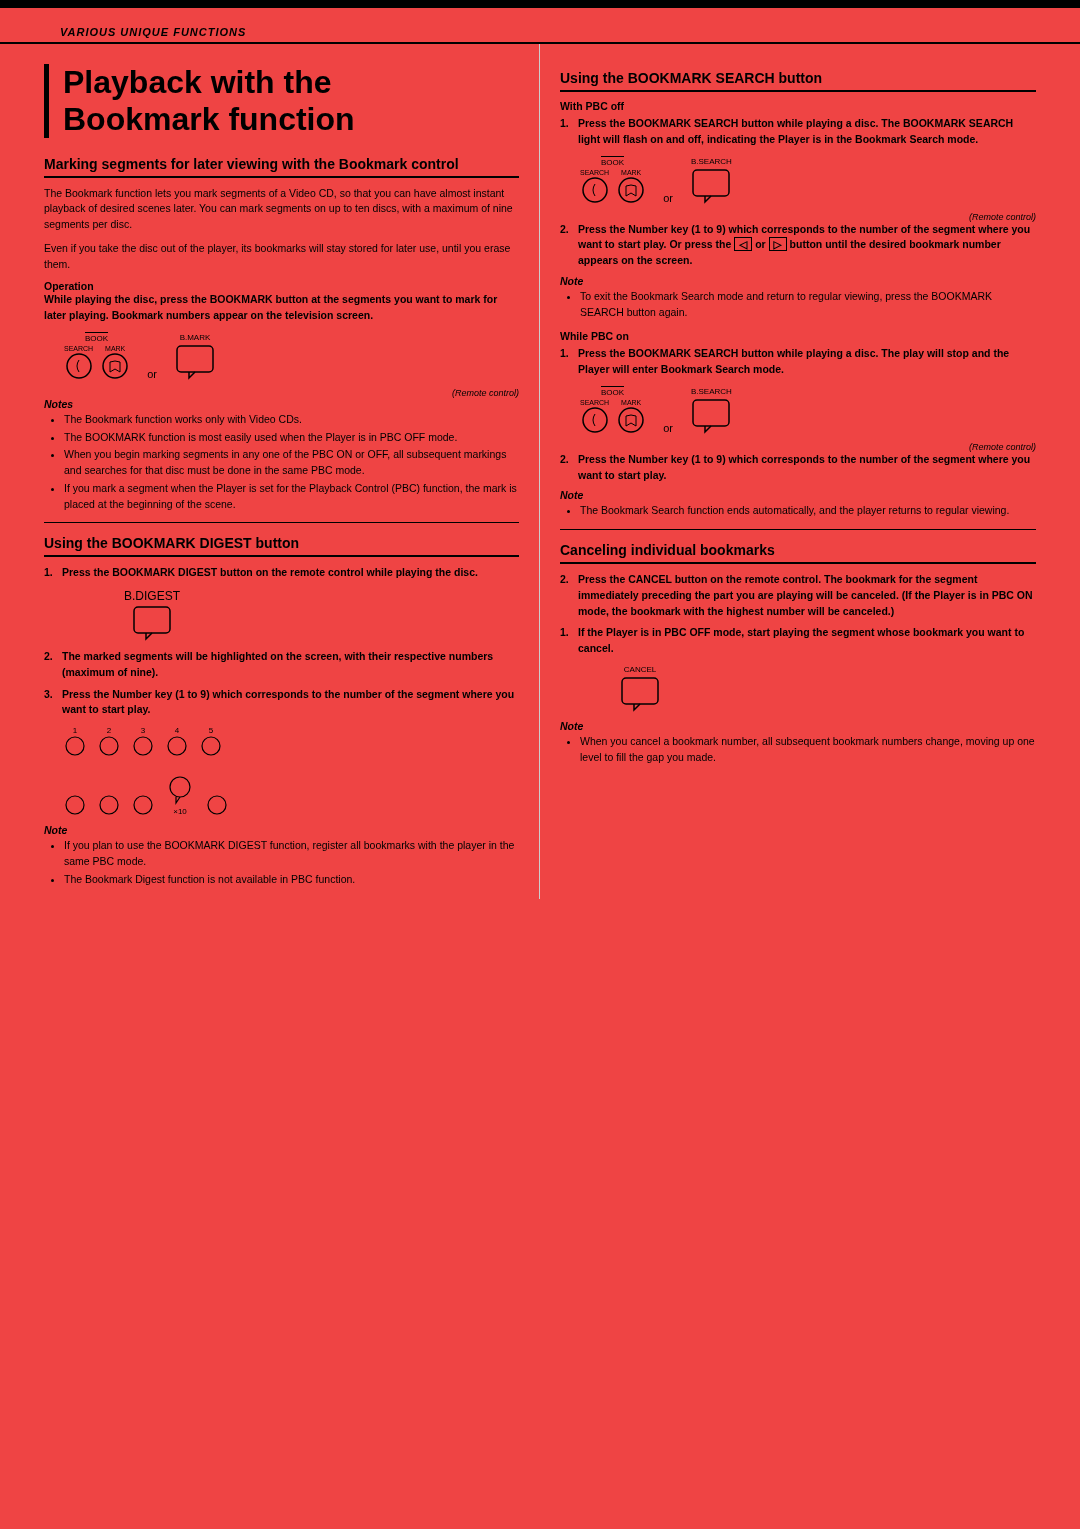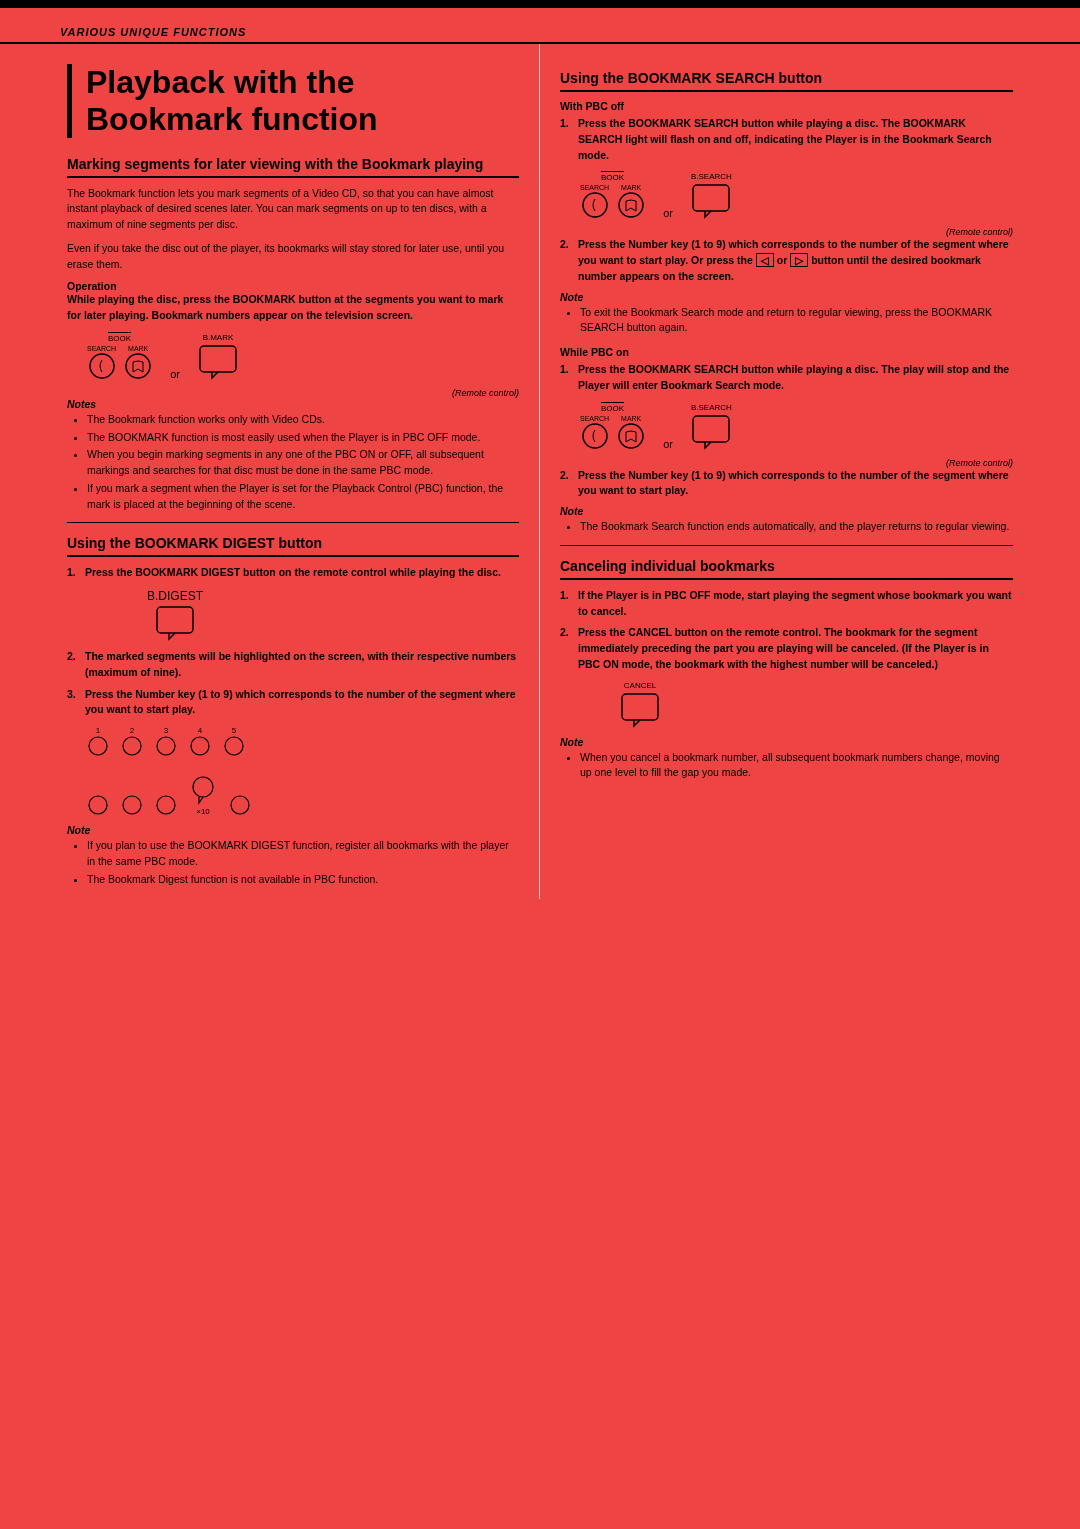--- a/index.html
+++ b/index.html
@@ -30,21 +30,21 @@
     }
     .section-title {
       font-size: 11px;
       font-style: italic;
       font-weight: bold;
       letter-spacing: 1px;
       text-transform: uppercase;
     }
     .main-content {
       display: flex;
-      padding: 0 47px;
+      padding: 0 24px;
     }
     .left-col {
       width: 50%;
       padding: 10px 20px 10px 20px;
       border-right: 1px solid #ccc;
     }
     .right-col {
       width: 50%;
       padding: 10px 20px 10px 20px;
     }
@@ -178,21 +178,21 @@
   <div class="main-content">
 
     <div class="left-col">
 
       <div class="page-title">
         <span>Playback with the</span><br>
         <span>Bookmark function</span>
       </div>
 
       <div>
-        <div class="subsection-title">Marking segments for later viewing with the Bookmark playing</div>
+        <div class="subsection-title">Marking segments for later viewing with the Bookmark control</div>
         <p class="body-text">The Bookmark function lets you mark segments of a Video CD, so that you can have almost instant playback of desired scenes later.  You can mark segments on up to ten discs, with a maximum of nine segments per disc.</p>
         <p class="body-text">Even if you take the disc out of the player, its bookmarks will stay stored for later use, until you erase them.</p>
 
         <p class="label-bold">Operation</p>
         <p class="body-text">
           <strong>While playing the disc, press the BOOKMARK button at the segments you want to mark for later playing. Bookmark numbers appear on the television screen.</strong>
         </p>
 
         <div class="diagram-area">
           <div class="btn-group">
@@ -440,25 +440,25 @@
           <li>The Bookmark Search function ends automatically, and the player returns to regular viewing.</li>
         </ul>
       </div>
 
       <hr class="separator-line">
 
       <div>
         <div class="subsection-title">Canceling individual bookmarks</div>
 
         <ol class="numbered-steps">
+          <li data-num="2">
+            <strong>Press the CANCEL button on the remote control. The bookmark for the segment immediately preceding the part you are playing will be canceled. (If the Player is in PBC ON mode, the bookmark with the highest number will be canceled.)</strong>
+          </li>
           <li data-num="1">
             <strong>If the Player is in PBC OFF mode, start playing the segment whose bookmark you want to cancel.</strong>
-          </li>
-          <li data-num="2">
-            <strong>Press the CANCEL button on the remote control. The bookmark for the segment immediately preceding the part you are playing will be canceled. (If the Player is in PBC ON mode, the bookmark with the highest number will be canceled.)</strong>
           </li>
         </ol>
 
         <div class="cancel-diagram">
           <div class="btn-group">
             <span style="font-size:8px;margin-bottom:2px;">CANCEL</span>
             <svg width="40" height="36" viewBox="0 0 40 36">
               <rect x="2" y="2" width="36" height="26" rx="4" fill="none" stroke="#000" stroke-width="1.5"></rect>
               <path d="M20 28 L14 34 L14 28" fill="none" stroke="#000" stroke-width="1.5"></path>
             </svg>

